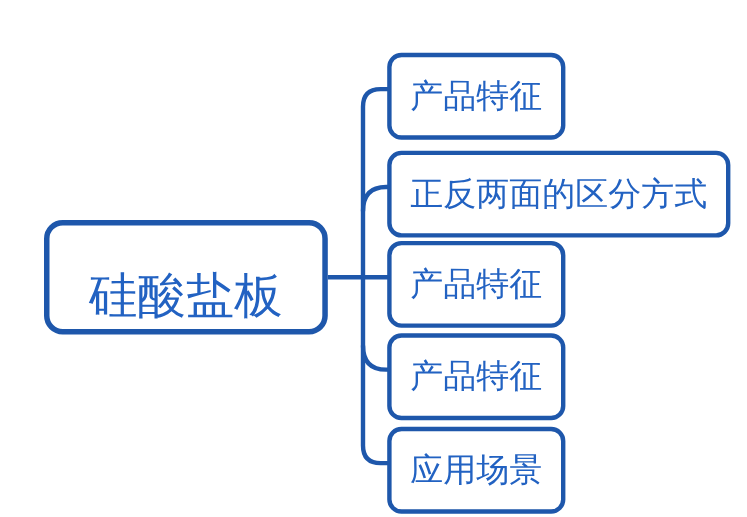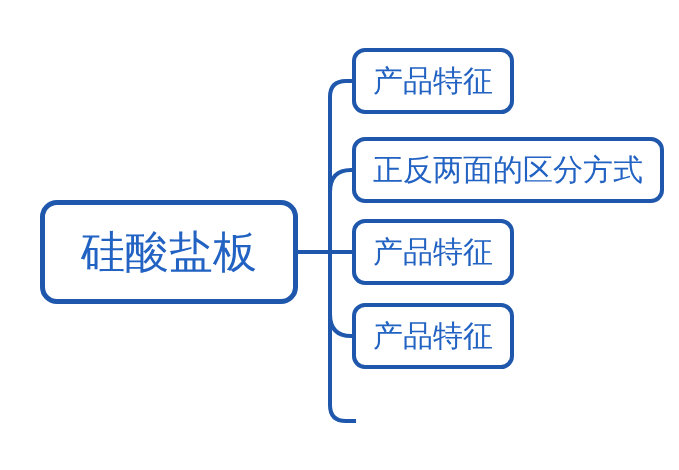--- a/index.html
+++ b/index.html
@@ -41,24 +41,25 @@
     color: var(--text);
     white-space: nowrap;
     cursor: default;
   }
   .node-root {
     left: 40px; top: 200px;
     width: 258px; height: 104px;
     border-width: 5px;
     border-radius: 17px;
     font-size: 44px;
+    align-items: flex-end;
   }
   .node-child {
     left: 352px;
-    height: 66px;
+    height: 79px;
     padding: 0 17px;
     font-size: 30px;
   }
   .node-child-0 { top: 48px; }
   .node-child-1 { top: 137px; justify-content: flex-end; }
   .node-child-2 { top: 219px; }
   .node-child-3 { top: 303px; }
   .node-child-4 { top: 388px; }
 </style>
 </head>
@@ -87,14 +88,17 @@
   </div>
 
   <div class="node node-child node-child-2">
     <span>产品特征</span>
   </div>
 
   <div class="node node-child node-child-3">
     <span>产品特征</span>
   </div>
 
+  <div class="node node-child node-child-4">
+    <span>应用场景</span>
+  </div>
 
 </div>
 
 </body></html>

